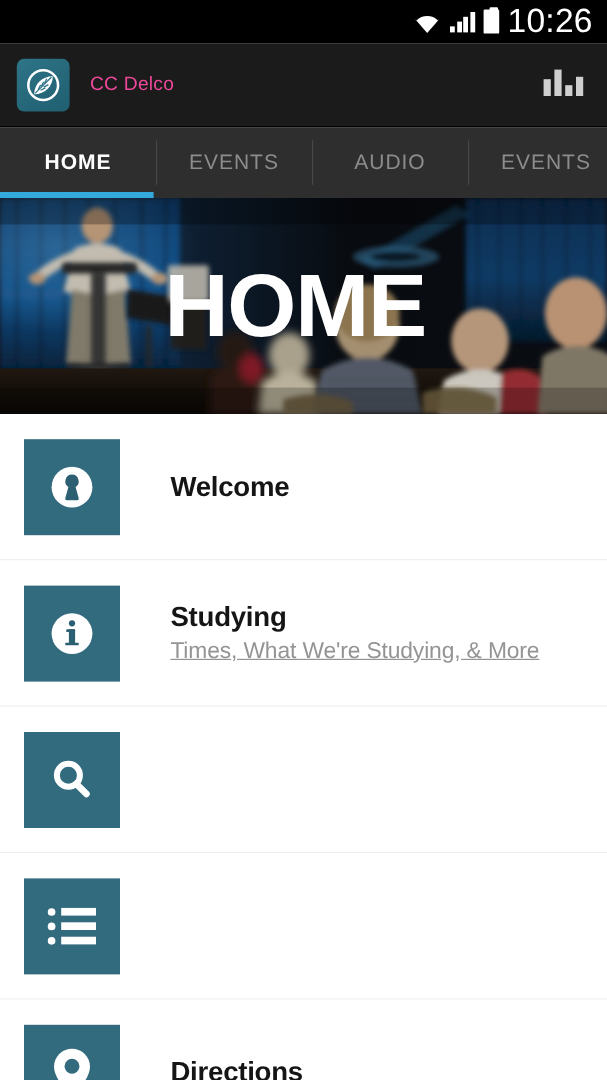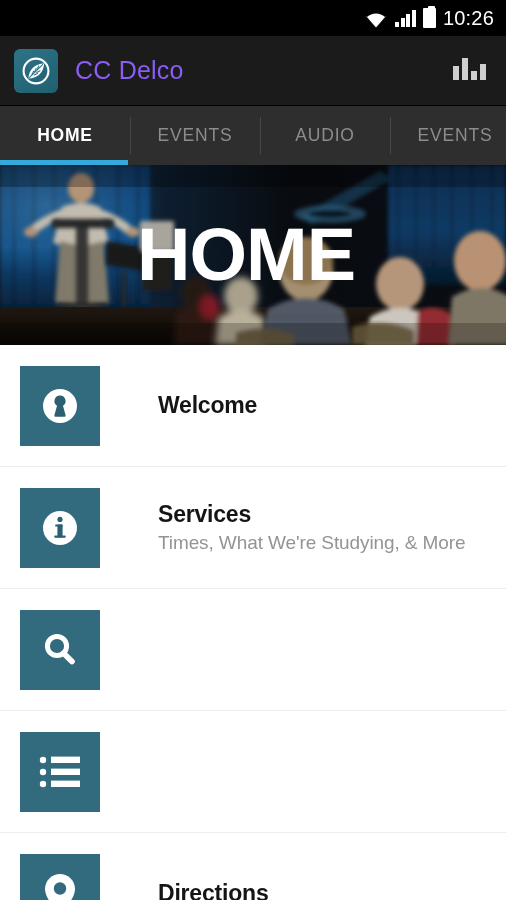--- a/index.html
+++ b/index.html
@@ -22,36 +22,36 @@
   .signal i { display:block; width:4px; background:#fff; }
   .signal i:nth-child(1){ height:5px; }
   .signal i:nth-child(2){ height:9px; }
   .signal i:nth-child(3){ height:13px; }
   .signal i:nth-child(4){ height:17px; }
   .battery { width:13px; height:20px; border:2px solid #fff; border-radius:1px; position:relative; background:#fff; }
   .battery::before {
     content:""; position:absolute; top:-4px; left:3px;
     width:7px; height:3px; background:#fff; border-radius:1px 1px 0 0;
   }
-  .clock { color:#fff; font-size:20px; letter-spacing:0.2px; line-height:1; font-weight:400; }
+  .clock { color:#fff; font-size:28px; letter-spacing:0.2px; line-height:1; font-weight:400; }
 
   
   .actionbar {
     height:70px; background:#1b1b1b;
     display:flex; align-items:center; padding:0 14px;
     border-bottom:1px solid #000;
   }
   .applogo {
     width:44px; height:44px; border-radius:6px;
     background:linear-gradient(145deg,#2e7487 0%, #1f5f70 100%);
     display:flex; align-items:center; justify-content:center;
     flex:0 0 auto;
   }
   .apptitle {
-    color:#8b5cf6; font-size:25px; font-weight:400;
+    color:#ec4899; font-size:16px; font-weight:400;
     margin-left:17px; letter-spacing:0.2px; white-space:nowrap;text-align:right;
   }
   .ab-spacer { flex:1 1 auto; }
   .chart-btn {
     width:46px; height:46px; display:flex; align-items:flex-end;
     justify-content:center; gap:3px; padding-bottom:14px;
   }
   .chart-btn i { display:block; width:6px; background:#cfcfcf; }
   .chart-btn i:nth-child(1){ height:14px; }
   .chart-btn i:nth-child(2){ height:22px; }
@@ -92,35 +92,34 @@
     font-family:"Liberation Sans", sans-serif;
   }
 
   
   .list { background:#fff; }
   .row {
     display:flex; align-items:center;
     height:122px; padding:0 0 0 20px;
     border-bottom:1px solid #eceded;
     background:#fff;
-    gap:16px;
   }
   .row-tile {
     width:80px; height:80px; flex:0 0 auto;
     background:#336b7e;
     display:flex; align-items:center; justify-content:center;
   }
   .row-text { margin-left:42px; display:flex; flex-direction:column; justify-content:center; }
   .row-title {
     font-size:23px; font-weight:bold; color:#151515;
     letter-spacing:-0.2px; line-height:1.22;
   }
   .row-sub {
     font-size:19px; color:#949494; font-weight:400;
-    letter-spacing:-0.1px; line-height:1.3; margin-top:3px;
+    letter-spacing:-0.1px; line-height:1.3; margin-top:3px;text-decoration:underline;
   }
 </style>
 </head>
 <body>
 
 <div id="app">
 
   <div class="statusbar">
     <span class="sb-icon">
       <svg width="24" height="19" viewBox="0 0 24 19">
@@ -329,21 +328,21 @@
       <span class="row-tile">
         <svg width="46" height="46" viewBox="0 0 46 46">
           <circle cx="23" cy="23" r="17" fill="#ffffff"></circle>
           <circle cx="23" cy="14.4" r="2.6" fill="#2c5f72"></circle>
           <rect x="20.4" y="19.4" width="5.2" height="13.2" rx="0.6" fill="#2c5f72"></rect>
           <rect x="17.4" y="30.6" width="11.2" height="2.2" rx="0.6" fill="#2c5f72"></rect>
           <rect x="18.2" y="19.4" width="7.4" height="2.2" rx="0.6" fill="#2c5f72"></rect>
         </svg>
       </span>
       <span class="row-text">
-        <span class="row-title">Services</span>
+        <span class="row-title">Studying</span>
         <span class="row-sub">Times, What We're Studying, &amp; More</span>
       </span>
     </div>
 
     <div class="row">
       <span class="row-tile">
         <svg width="46" height="46" viewBox="0 0 46 46">
           <circle cx="20" cy="19" r="9.6" fill="none" stroke="#ffffff" stroke-width="5"></circle>
           <line x1="26.6" y1="26.2" x2="35" y2="34.6" stroke="#ffffff" stroke-width="5.6" stroke-linecap="round"></line>
         </svg>

